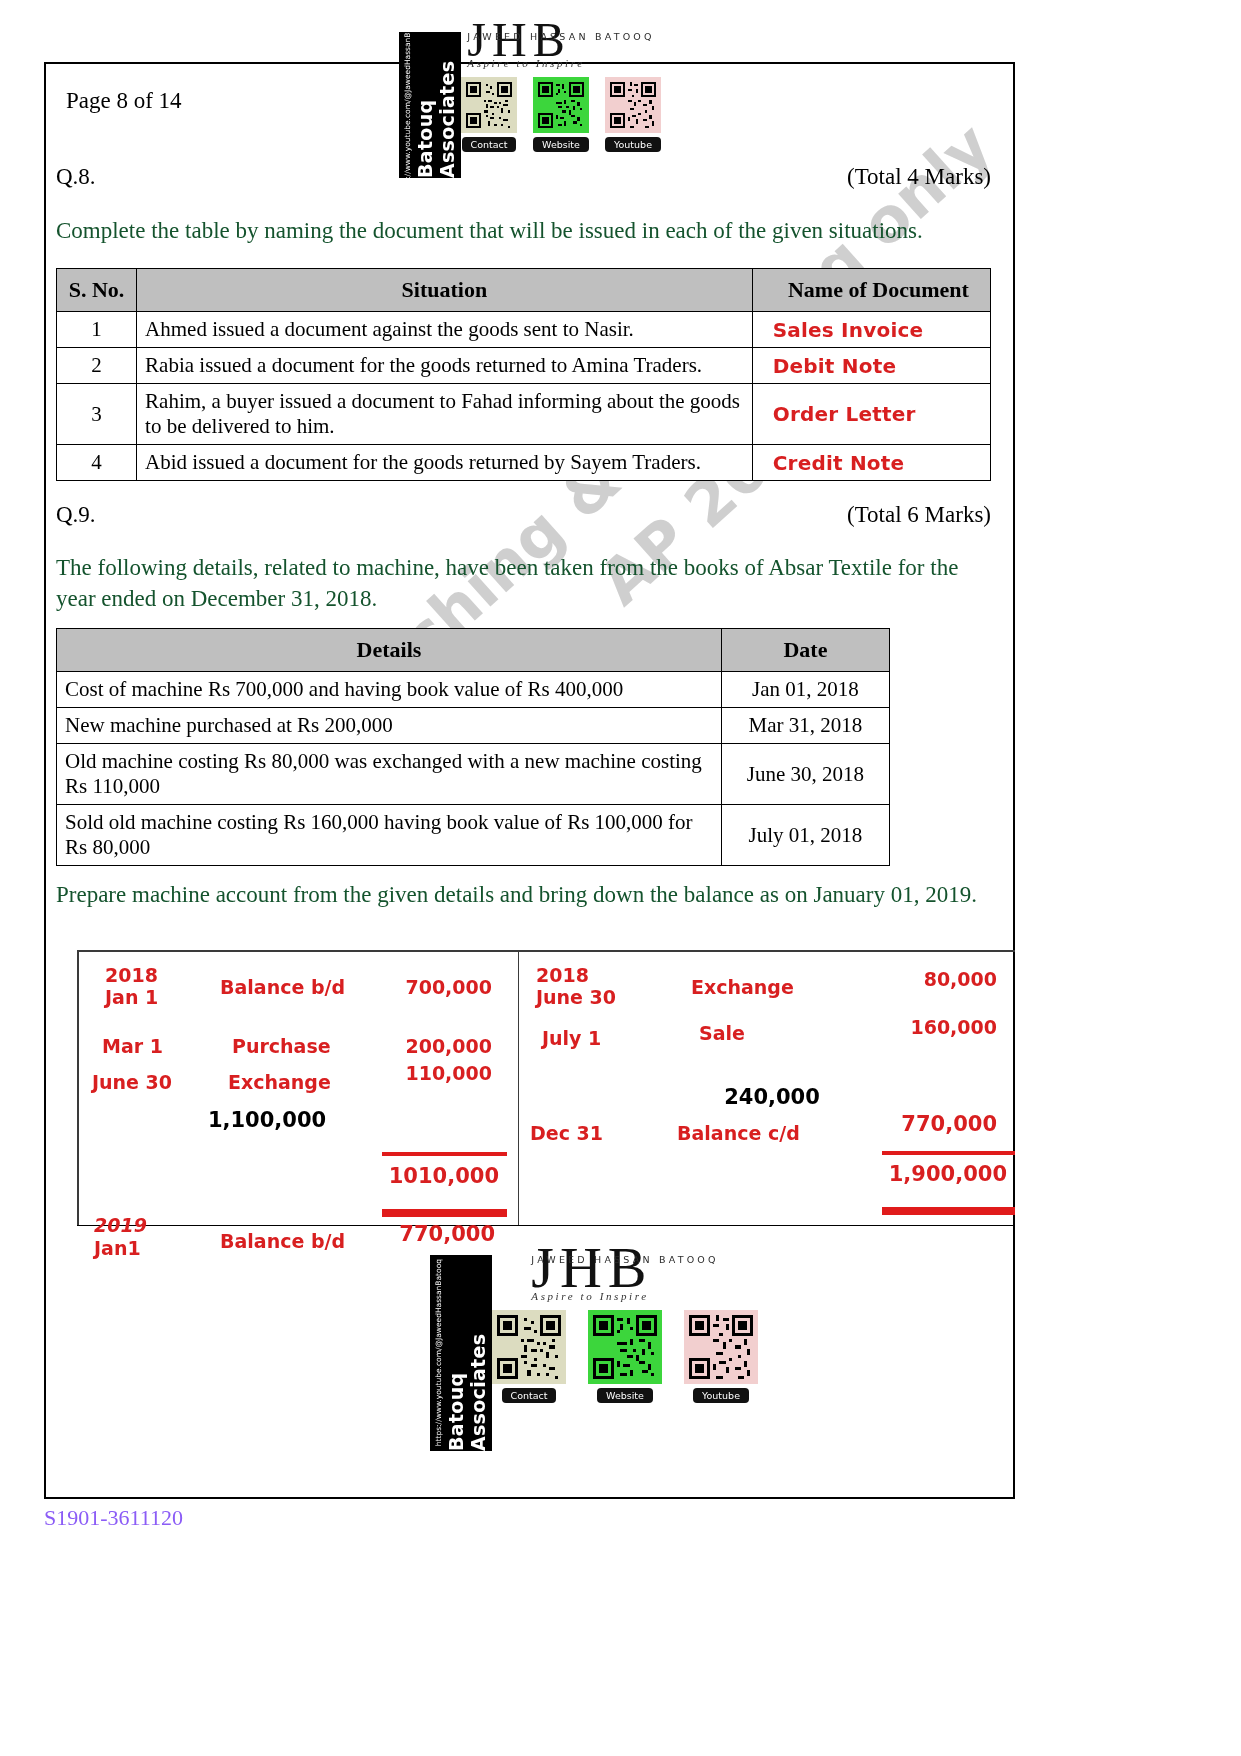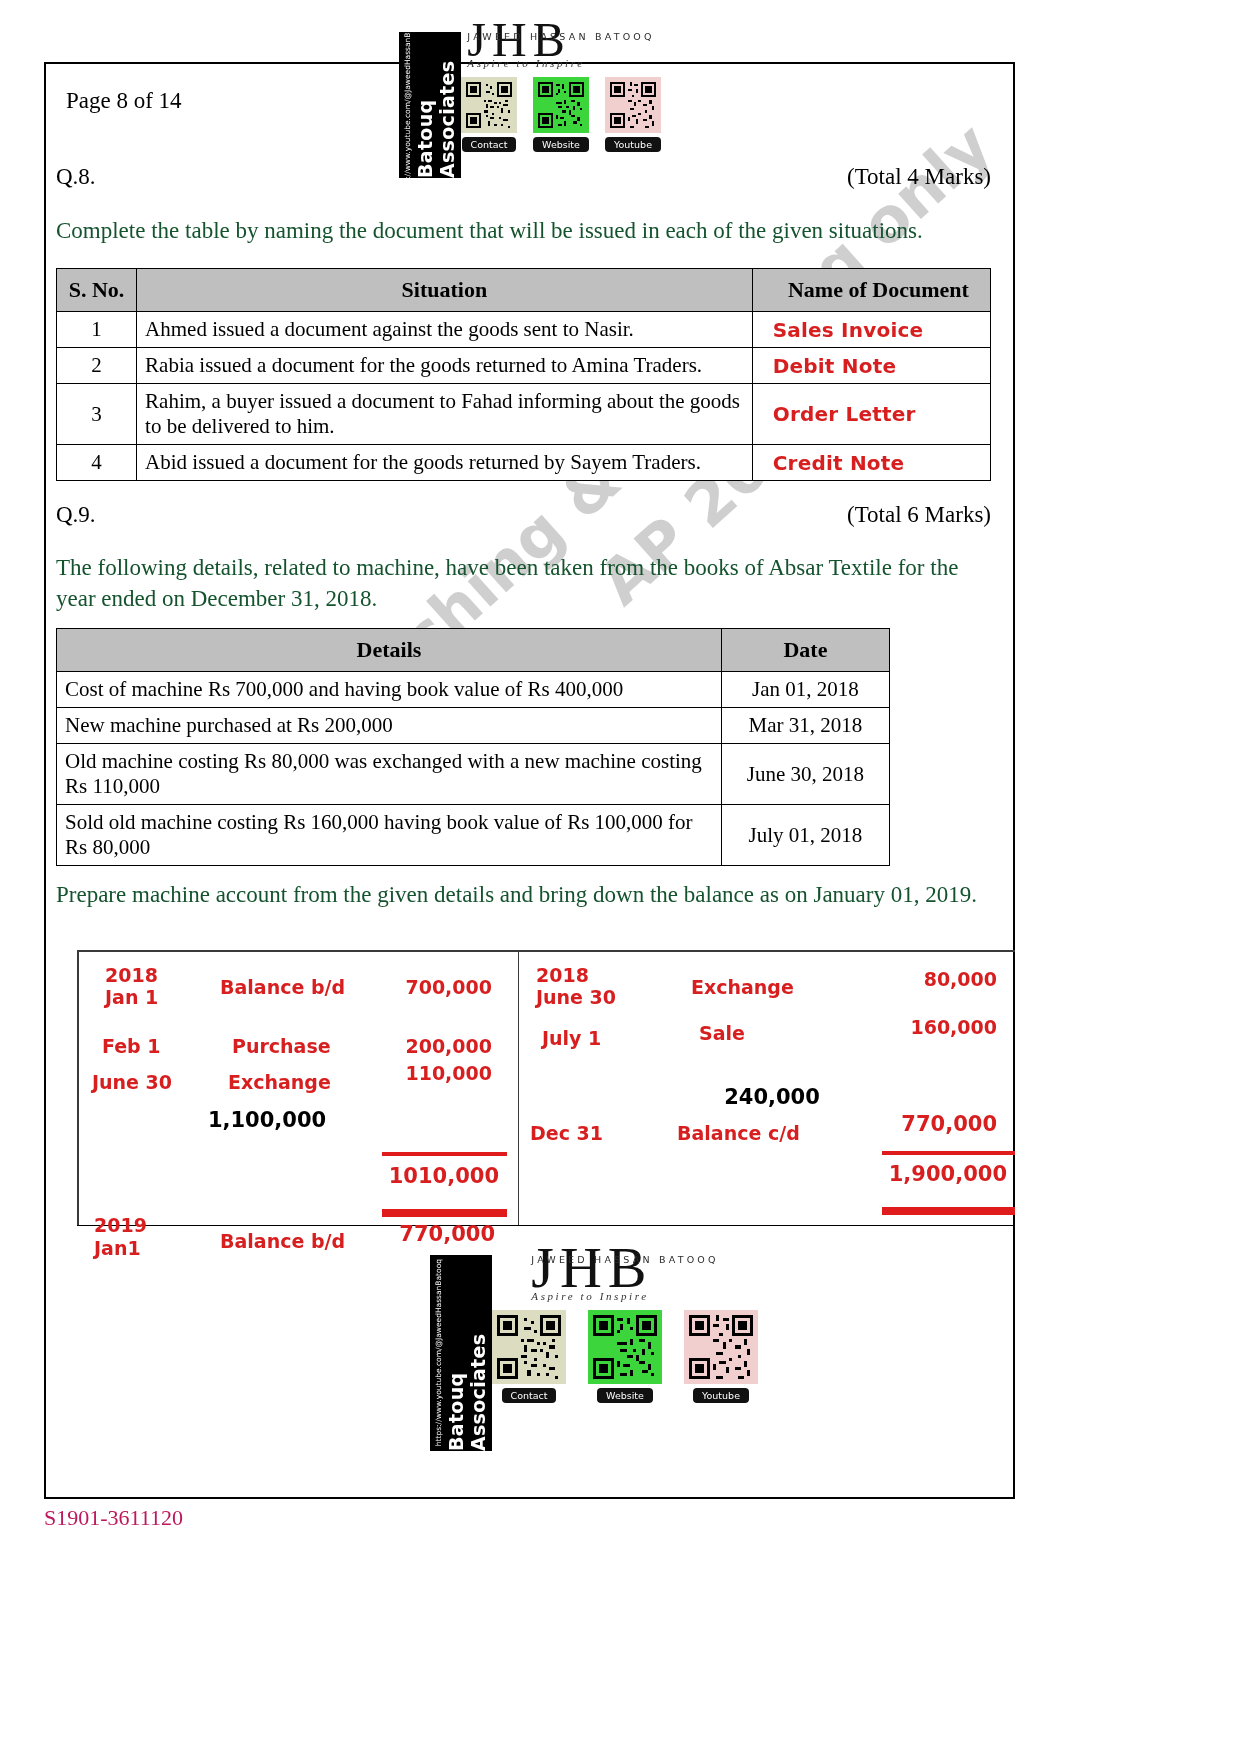--- a/index.html
+++ b/index.html
@@ -189,21 +189,21 @@
   #brand-top .blackbar{ height:146px; }
   #brand-top .logo-jhb{ font-size:48px; }
   #brand-top .qr-box{ width:56px; height:56px; }
   #brand-top .qrs{ gap:16px; }
 
   #brand-bottom{ left:430px; top:1255px; }
   #brand-bottom .blackbar{ height:196px; }
 
   #footer-code{
     position:absolute; left:44px; top:1505px;
-    font-size:22px; color:#be185d; z-index:12;
+    font-size:22px; color:#8b5cf6; z-index:12;
     font-family:"Liberation Serif", serif;
   }
 </style>
 </head>
 <body>
 
 <div id="page-frame"></div>
 
 <div class="wm" id="wm-1">Teaching &amp; Learning only</div>
 <div class="wm" id="wm-2">AP 2019</div>
@@ -286,35 +286,35 @@
 <div id="tacct">
   <div class="outer"></div>
   <div class="divider"></div>
   <div class="baseline"></div>
 
   <div class="led" style="left:28px;  top:14px;">2018</div>
   <div class="led" style="left:28px;  top:36px;">Jan 1</div>
   <div class="led" style="left:143px; top:26px;">Balance b/d</div>
   <div class="led r" style="left:300px; top:26px; width:115px;">700,000</div>
 
-  <div class="led" style="left:25px;  top:85px;">Feb 1</div>
+  <div class="led" style="left:25px;  top:85px;">Mar 1</div>
   <div class="led" style="left:155px; top:85px;">Purchase</div>
   <div class="led r" style="left:300px; top:85px; width:115px;">200,000</div>
 
   <div class="led" style="left:15px;  top:121px;">June 30</div>
   <div class="led" style="left:151px; top:121px;">Exchange</div>
   <div class="led r" style="left:300px; top:112px; width:115px;">110,000</div>
 
   <div class="led black c" style="left:110px; top:158px; width:160px; font-size:21px;">1,100,000</div>
 
   <div class="rule" style="left:305px; top:202px; width:125px;"></div>
   <div class="led r" style="left:300px; top:214px; width:122px; font-size:21px;">1010,000</div>
   <div class="rule dbl" style="left:305px; top:259px; width:125px;"></div>
 
-  <div class="led" style="left:17px;  top:264px;">2019</div>
+  <div class="led" style="left:17px;  top:264px;font-style:italic;">2019</div>
   <div class="led" style="left:17px;  top:287px;">Jan1</div>
   <div class="led" style="left:143px; top:280px;">Balance b/d</div>
   <div class="led r" style="left:300px; top:272px; width:118px; font-size:21px;">770,000</div>
 
   <div class="led" style="left:459px; top:14px;">2018</div>
   <div class="led" style="left:459px; top:36px;">June 30</div>
   <div class="led" style="left:614px; top:26px;">Exchange</div>
   <div class="led r" style="left:790px; top:18px; width:130px;">80,000</div>
 
   <div class="led" style="left:465px; top:77px;">July 1</div>

